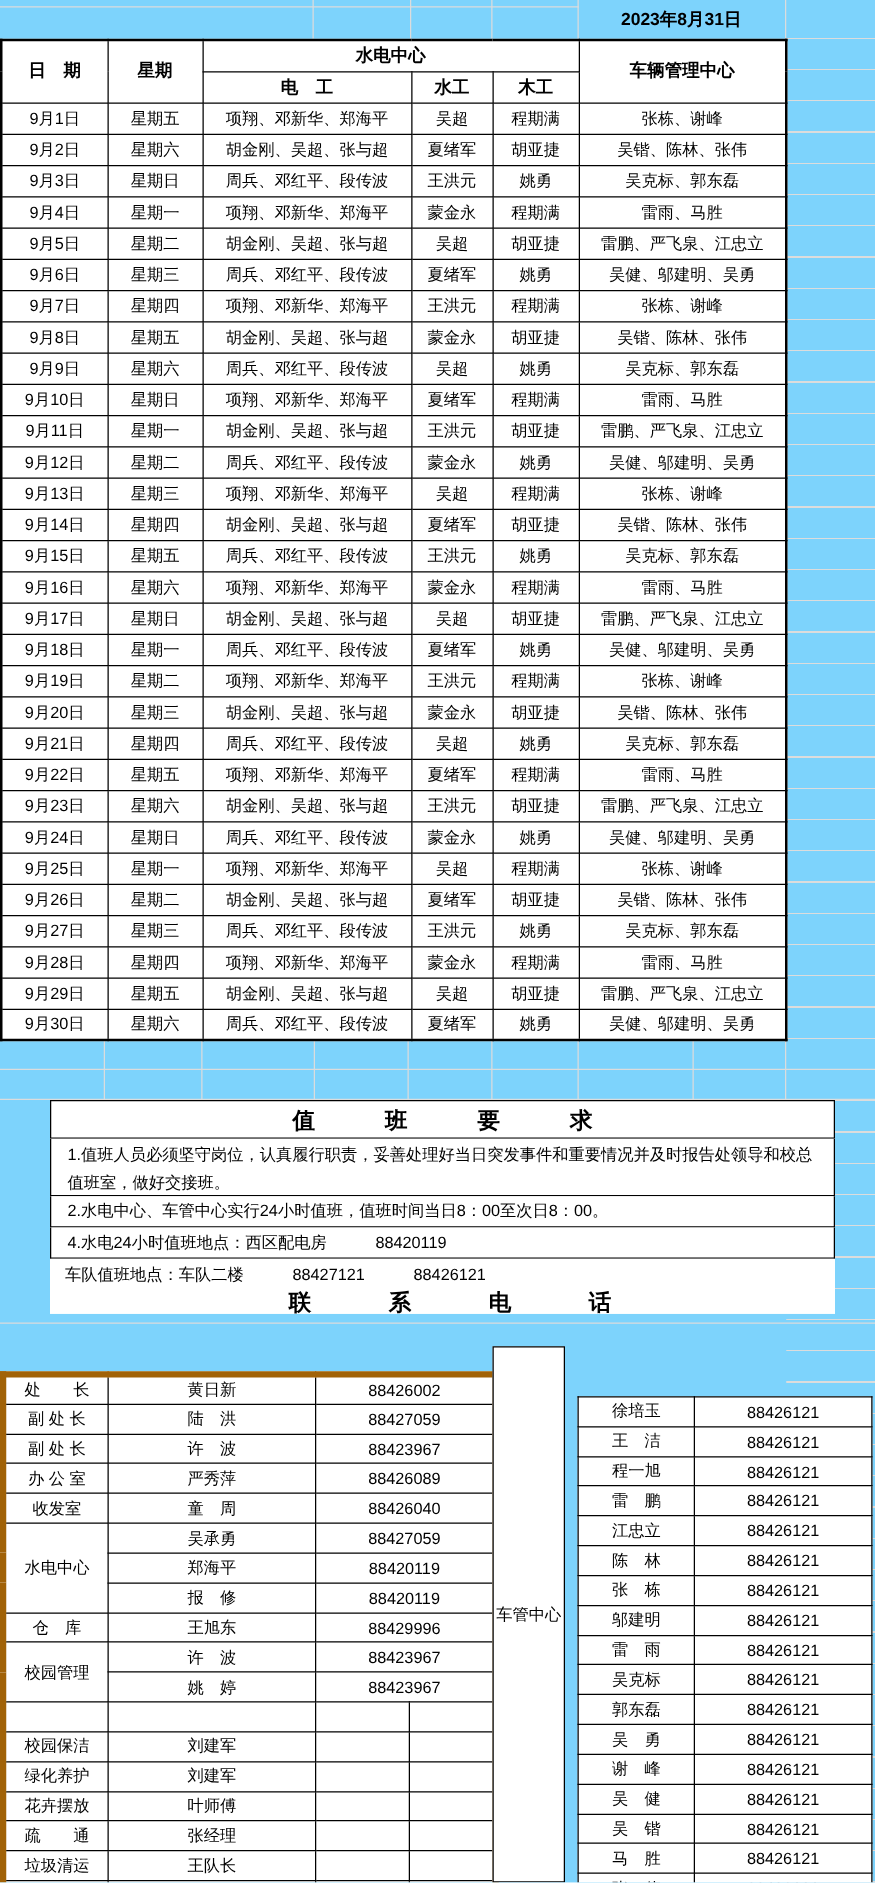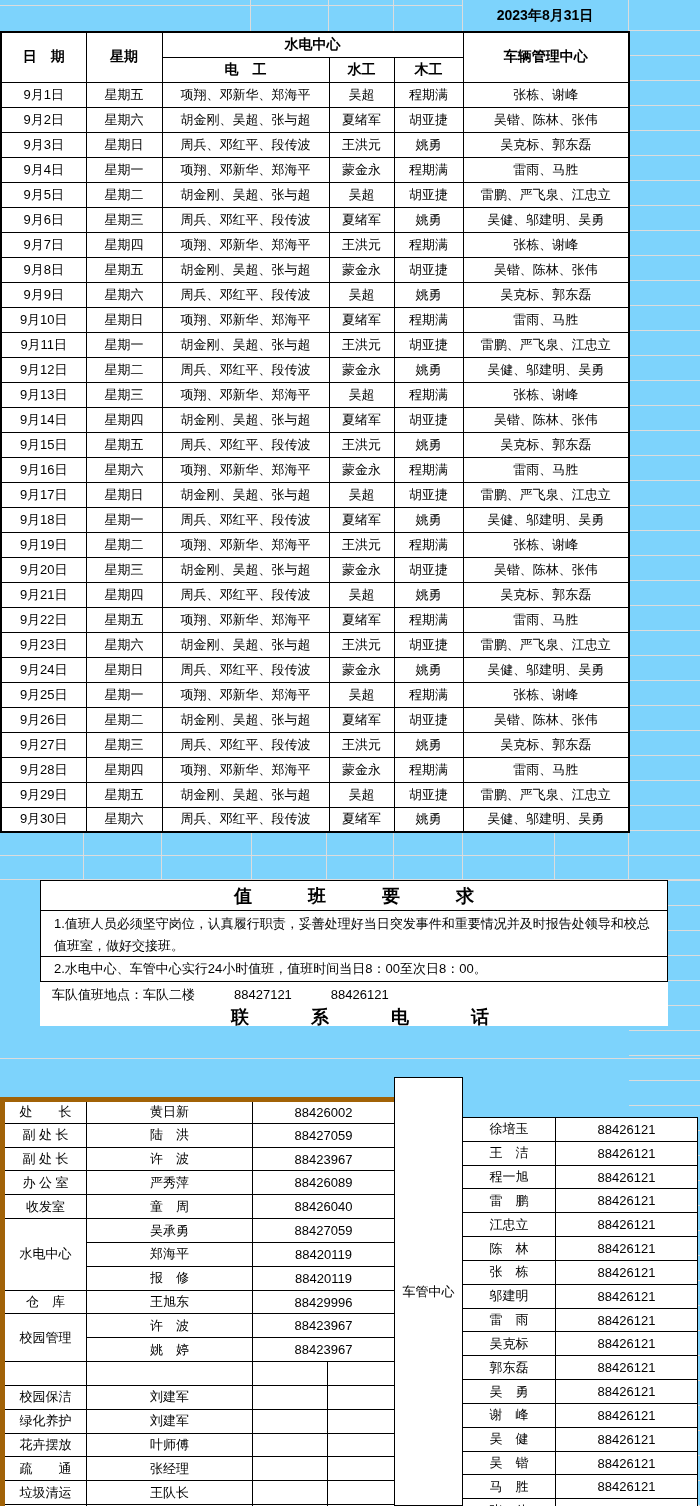--- a/index.html
+++ b/index.html
@@ -31,21 +31,21 @@
   .depot{box-sizing:border-box;height:25px;display:flex;align-items:center;
       padding-left:12px;font-size:13px;background:#fff;}
   .contact-title{box-sizing:border-box;height:19px;display:flex;align-items:center;justify-content:center;
       font-size:18px;font-weight:bold;letter-spacing:62px;padding-left:74px;background:#fff;}
   
   .cl{position:absolute;left:0;top:1077px;width:395px;border:5px solid #a16207;margin-top:20px;}
   .cr{position:absolute;left:462px;top:1077px;width:236px;border:1px solid #000;margin-top:40px;}
   .cl td,.cr td{border:1px solid #000;text-align:center;vertical-align:middle;
       padding:0;font-size:13px;white-space:nowrap;overflow:hidden;}
   .cl tr,.cr tr{height:23.83px;}
-  .cm{position:absolute;left:394px;top:1077px;width:69px;height:429px;box-sizing:border-box;
+  .cm{position:absolute;left:394px;top:1077px;width:58px;height:429px;box-sizing:border-box;
       border:1px solid #000;background:#fff;display:flex;align-items:center;justify-content:center;
       font-size:13px;z-index:1;}
 </style>
 </head>
 <body>
 
 <div class="canvas">
 
   <div class="rstrip"></div>
   <div class="hl" style="left:0;top:5px;width:463px"></div>
@@ -331,20 +331,21 @@
           <td>姚勇</td>
           <td>吴健、邬建明、吴勇</td>
         </tr>
       </tbody>
   </table>
 
   <div class="req">
     <div class="req-title">值班要求</div>
     <div class="req-item multi">1.值班人员必须坚守岗位，认真履行职责，妥善处理好当日突发事件和重要情况并及时报告处领导和校总值班室，做好交接班。</div>
     <div class="req-item h25">2.水电中心、车管中心实行24小时值班，值班时间当日8：00至次日8：00。</div>
+    <div class="req-item h25">4.水电24小时值班地点：西区配电房　　　88420119</div>
     <div class="depot">车队值班地点：车队二楼　　　88427121　　　88426121</div>
     <div class="contact-title">联系电话</div>
   </div>
 
   <table class="cl">
     <colgroup>
       <col style="width:84px">
         <col style="width:166px">
         <col style="width:75px">
         <col style="width:69px">

